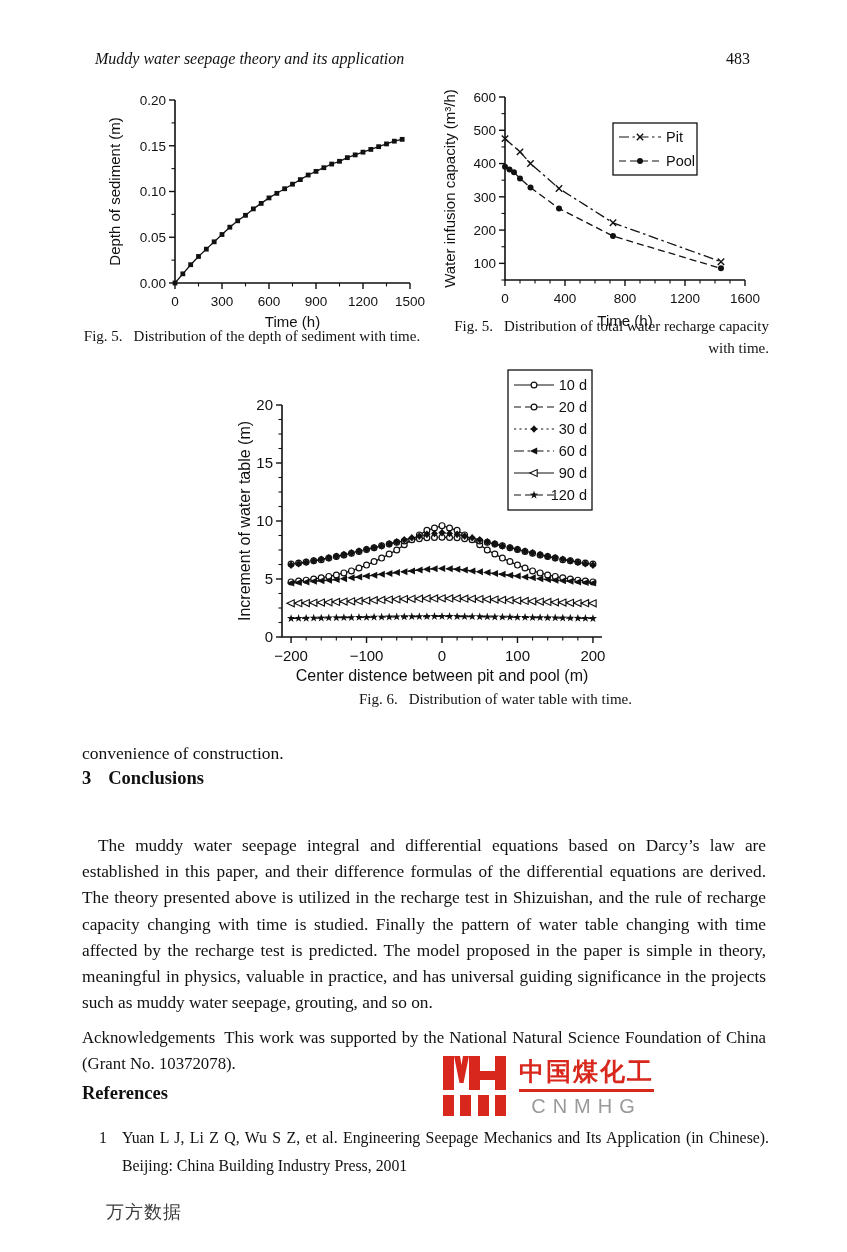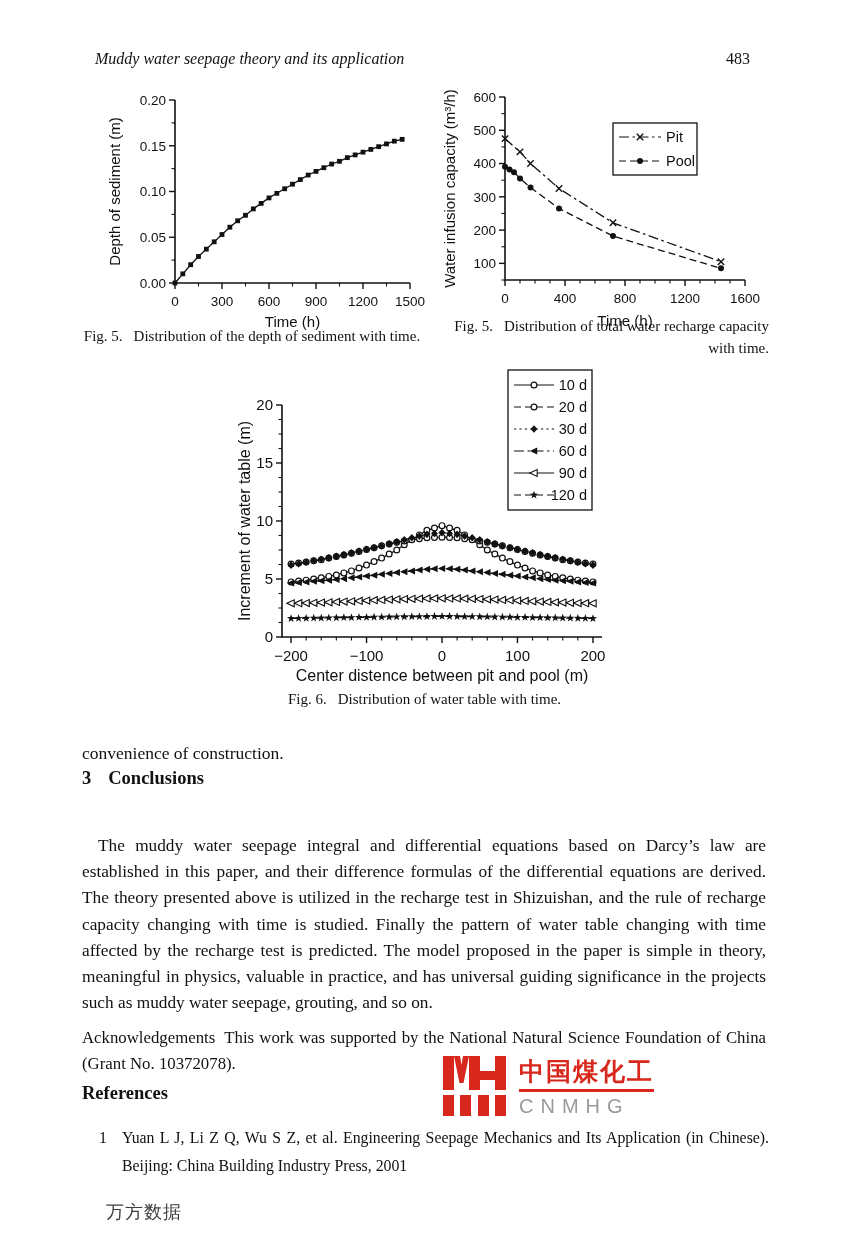--- a/index.html
+++ b/index.html
@@ -12,35 +12,35 @@
   .header-title { position:absolute; left:95px; top:50px; font-style:italic; font-size:16px; }
   .page-number  { position:absolute; left:726px; top:50px; font-size:16px; }
 
   svg.chart { position:absolute; overflow:visible; }
   svg text { font-family:"Liberation Sans", sans-serif; }
 
   .caption { position:absolute; font-size:15px; line-height:1.45; }
   .cap-label { margin-right:11px; }
   .cap4 { left:74px;  top:326px; width:356px; text-align:center; }
   .cap5 { left:447px; top:316px; width:322px; text-align:right; }
-  .cap6 { left:288px; top:689px; width:344px; text-align:left; }
+  .cap6 { left:288px; top:689px; width:344px; text-align:right; }
 
   .convenience { position:absolute; left:82px; top:743px; font-size:17.5px; }
   .heading { position:absolute; font-weight:bold; font-size:18.5px; }
   .heading-conclusions { left:82px; top:768px; }
   .hnum { margin-right:17px; }
   .para {
     position:absolute; left:82px; top:833px; width:684px;
     font-size:17.3px; line-height:26.2px; text-align:justify; text-indent:16px;
   }
   .ack { position:absolute; left:82px; top:1025px; width:684px; font-size:16.8px; line-height:25.5px; text-align:justify; }
   .ack-label { font-weight:normal; margin-right:9px; }
   .heading-references { left:82px; top:1083px; }
 
-  .logo { position:absolute; left:443px; top:1056px; display:flex; align-items:flex-start; gap:10px; }
+  .logo { position:absolute; left:443px; top:1056px; display:flex; align-items:flex-start; gap:10px;text-align:center; }
   .logo-text { padding-top:2px; }
   .logo-cn { color:var(--logo-red); font-size:25px; font-weight:bold; letter-spacing:2px; line-height:1.15; }
   .logo-line { height:3px; background:var(--logo-red); margin:2px 0 3px; }
   .logo-latin { color:var(--logo-gray); font-size:20px; letter-spacing:7px; font-family:"Liberation Sans",sans-serif; }
 
   .ref-item { position:absolute; left:99px; top:1124px; width:670px; font-size:15.8px; line-height:27.5px; display:flex; text-align:justify; }
   .ref-num { width:23px; flex:none; }
   .watermark { position:absolute; left:82px; top:1200px; font-size:18px; color:#3d3d3d; letter-spacing:1px;margin-left:24px; }
 </style>
 </head>

